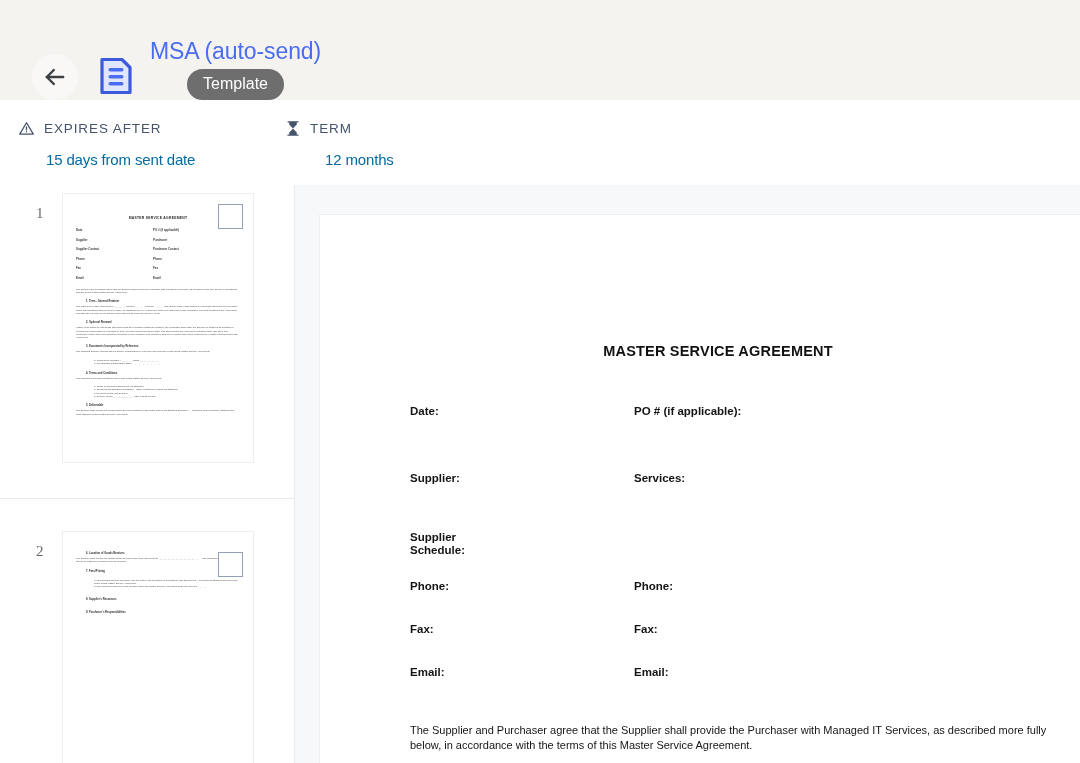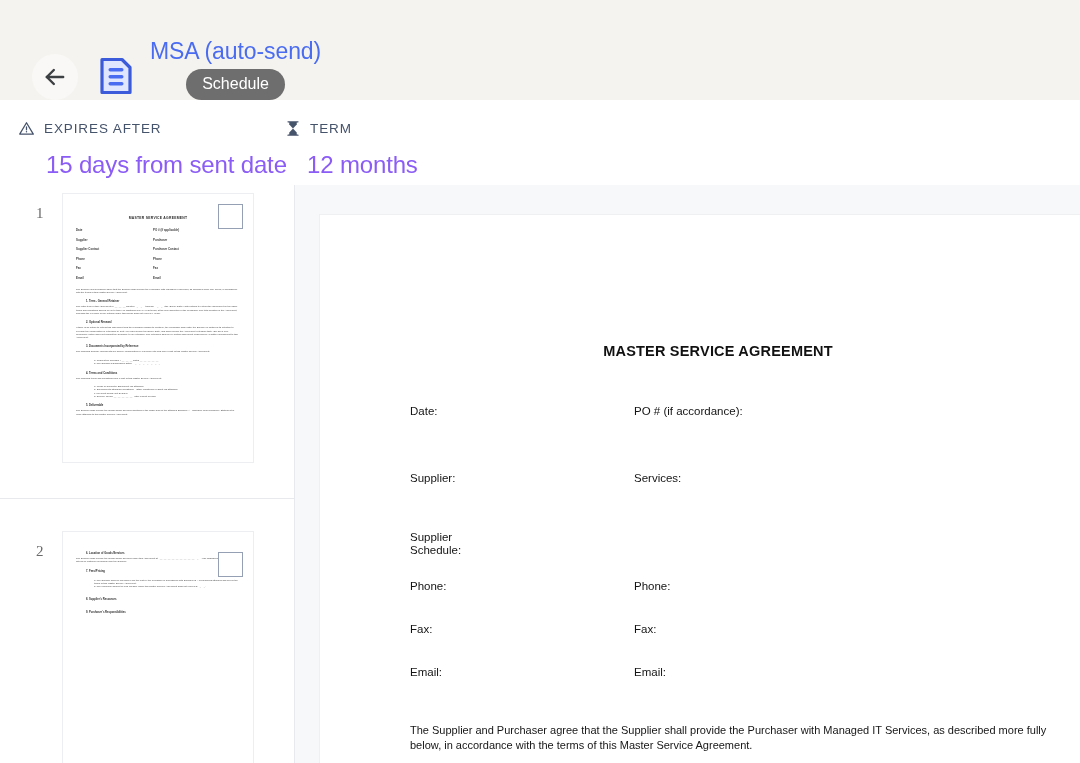--- a/index.html
+++ b/index.html
@@ -72,26 +72,26 @@
   .meta-label {
     font-size: 13.5px;
     letter-spacing: 0.9px;
     color: #45536b;
     text-transform: uppercase;
     white-space: nowrap;
   }
   .meta-value {
     margin-top: 13px;
     margin-left: 28px;
-    font-size: 24px;
-    color: #8b5cf6;
+    font-size: 15px;
+    color: #0369a1;
     letter-spacing: -0.15px;
     white-space: nowrap;
   }
-  .meta-item.term .meta-value { margin-left: 22px; }
+  .meta-item.term .meta-value { margin-left: 40px; }
 
   
   .pages-panel {
     position: absolute; left: 0; top: 185px;
     width: 295px; height: 578px;
     background: #ffffff;
     border-right: 1px solid #e8e9ec;
     overflow: hidden;
   }
   .pages-header {
@@ -188,21 +188,21 @@
     letter-spacing: 0.2px;
     color: #111;
     margin-right: 32px;
   }
   .field-grid { margin-top: 46px; }
   .fg-row { display: flex; }
   .fg-row .col-a { width: 224px; }
   .fg-row .col-b { width: 300px; }
   .fld {
     font-size: 11.5px;
-    font-weight: normal;
+    font-weight: bold;
     color: #141414;
     line-height: 13px;
   }
   .sp-54 { height: 54px; }
   .sp-46 { height: 46px; }
   .sp-30 { height: 30px; }
   .sp-23 { height: 23px; }
 
   .doc-para {
     font-size: 11px;
@@ -231,21 +231,21 @@
     <svg width="40" height="44" viewBox="0 0 40 44">
       <path d="M6 5.5 H26 L34 13.5 V38.5 H6 Z" fill="#dfe6fd" stroke="#3b5bdb" stroke-width="3.2" stroke-linejoin="round"></path>
       <rect x="12.5" y="14" width="15" height="3.4" rx="1.7" fill="#4a6cf0"></rect>
       <rect x="12.5" y="21" width="15" height="3.4" rx="1.7" fill="#4a6cf0"></rect>
       <rect x="12.5" y="28" width="15" height="3.4" rx="1.7" fill="#4a6cf0"></rect>
     </svg>
   </div>
 
   <div class="title-block">
     <div class="doc-title">MSA (auto-send)</div>
-    <div class="template-badge">Schedule</div>
+    <div class="template-badge">Template</div>
   </div>
 </div>
 
 <div class="meta-row">
 
   <div class="meta-item expires">
     <div class="meta-head">
       <span>
         <svg width="17" height="17" viewBox="0 0 20 20" fill="none">
           <path d="M10 3.2 L18 16.6 H2 Z" stroke="#45536b" stroke-width="1.5" stroke-linejoin="round"></path>
@@ -382,21 +382,21 @@
     <div class="doc-inner">
 
       <div class="doc-title-main">MASTER SERVICE AGREEMENT</div>
 
       <div class="field-grid">
         <div class="fg-row">
           <div class="col-a">
               <div class="fld">Date:</div>
             </div>
           <div class="col-b">
-              <div class="fld">PO # (if accordance):</div>
+              <div class="fld">PO # (if applicable):</div>
             </div>
         </div>
         <div class="sp-54"></div>
         <div class="fg-row">
           <div class="col-a">
               <div class="fld">Supplier:</div>
             </div>
           <div class="col-b">
               <div class="fld">Services:</div>
             </div>

